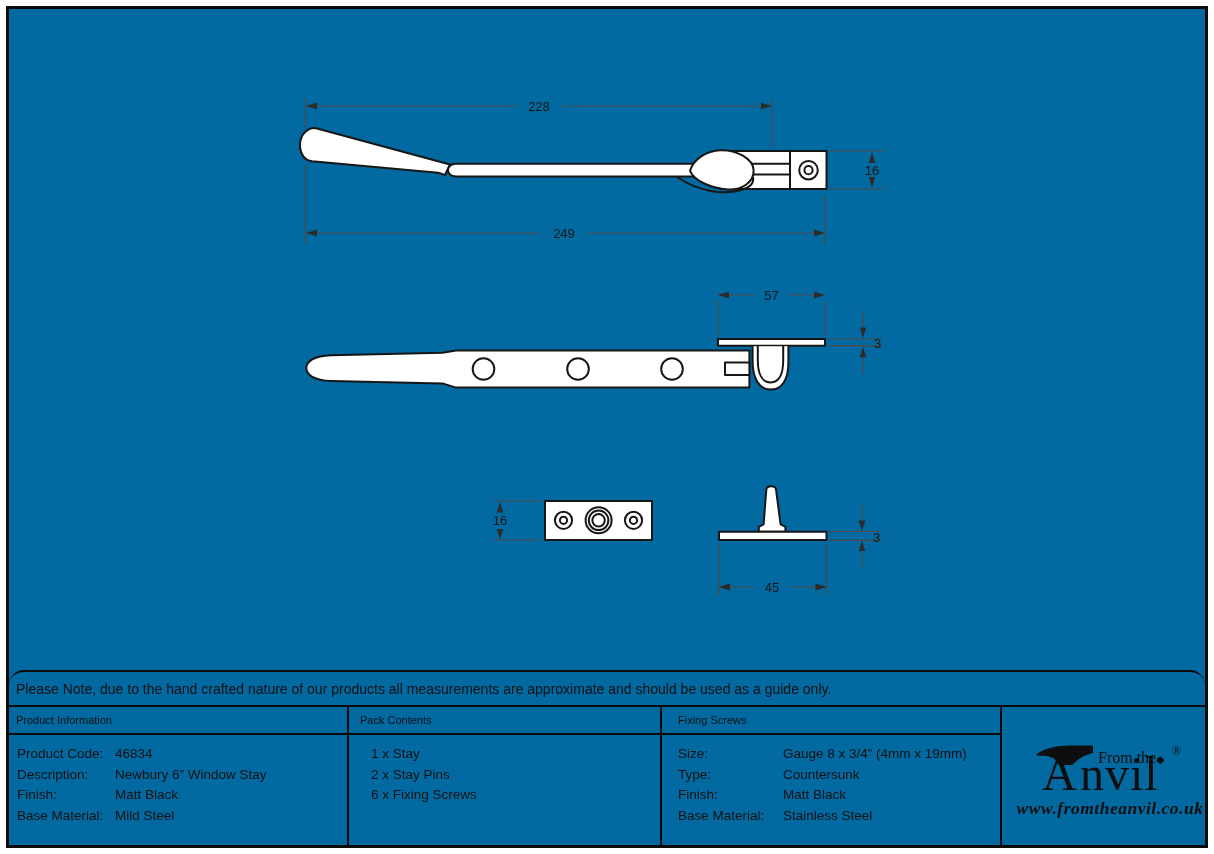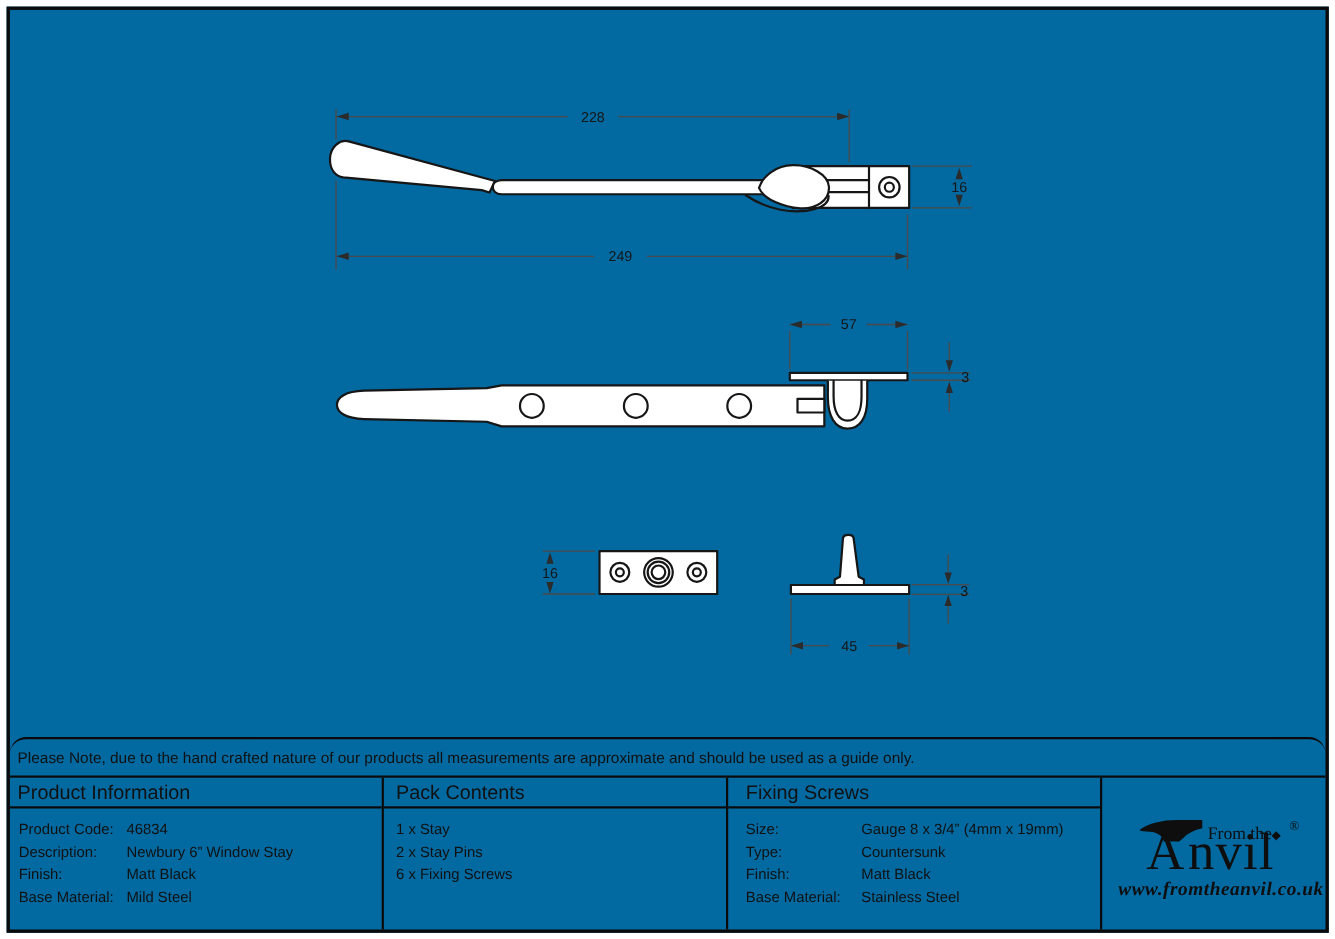--- a/index.html
+++ b/index.html
@@ -7,27 +7,27 @@
   .sheet{position:absolute;left:6px;top:6px;width:1202px;height:842px;border:3px solid #0a0a0a;box-sizing:border-box;display:flex;flex-direction:column;background:#0369a1;}
   .drawing-area{height:661px;position:relative;}
   .drawing-area svg{display:block;}
   .note-row{border-top:2.5px solid #0a0a0a;height:33px;display:flex;align-items:center;padding-left:7px;font-size:14px;border-radius:15px;}
   .spec{border-top:2.5px solid #0a0a0a;flex:1;display:flex;box-sizing:border-box;}
   .spec-col{box-sizing:border-box;display:flex;flex-direction:column;}
   .col-product{width:338px;}
   .col-pack{width:313px;border-left:2.5px solid #0a0a0a;}
   .col-screws{width:340px;border-left:2.5px solid #0a0a0a;}
   .col-logo{flex:1;border-left:2.5px solid #0a0a0a;display:flex;align-items:center;justify-content:center;}
-  .col-header{height:26px;border-bottom:2.5px solid #0a0a0a;display:flex;align-items:center;font-size:18px;}
+  .col-header{height:26px;border-bottom:2.5px solid #0a0a0a;display:flex;align-items:center;font-size:11px;}
   .col-product .col-header{padding-left:7px;}
   .col-pack .col-header{padding-left:11px;}
   .col-screws .col-header{padding-left:16px;}
   .col-body{padding-top:9px;font-size:13.5px;line-height:20.6px;}
   .col-product .col-body{padding-left:8px;}
-  .col-pack .col-body{padding-left:11px;}
+  .col-pack .col-body{padding-left:22px;}
   .col-screws .col-body{padding-left:16px;}
   .kv{display:flex;}
   .col-product .kv .k{width:98px;}
   .col-screws .kv .k{width:105px;}
   .dimtxt{font-family:"Liberation Sans",sans-serif;font-size:13px;fill:#161616;}
   .part{fill:#ffffff;stroke:#161616;stroke-width:2;stroke-linejoin:round;}
   .partline{fill:none;stroke:#161616;stroke-width:2;stroke-linejoin:round;stroke-linecap:round;}
   .dim{stroke:#4a4a4a;stroke-width:1.2;fill:none;}
   .arr{fill:#2b2b2b;stroke:none;}
   .logo-svg text{fill:#0e0e0e;}

